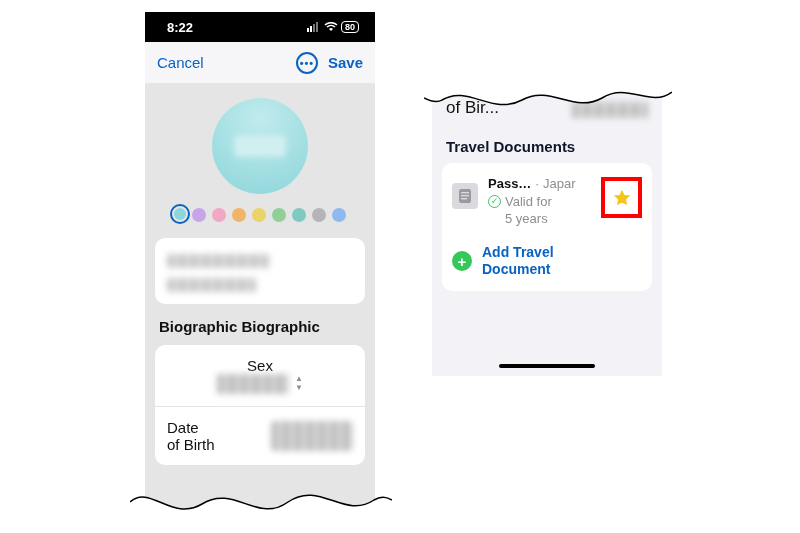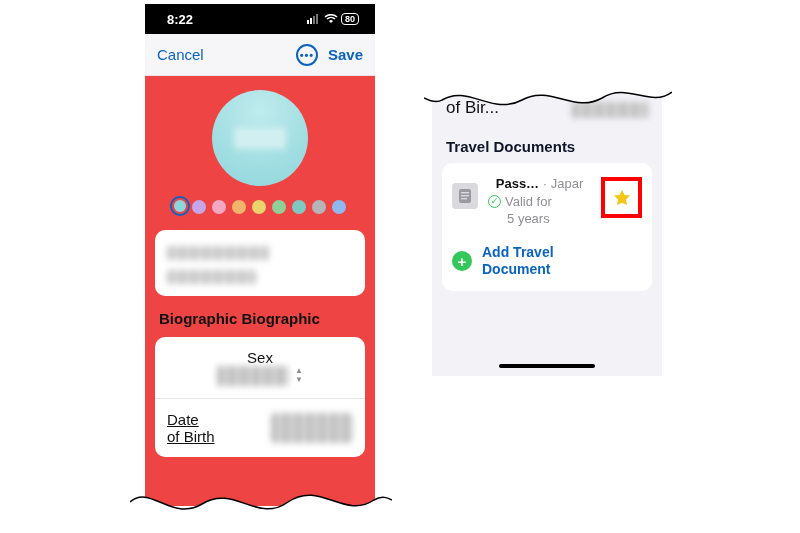--- a/index.html
+++ b/index.html
@@ -10,26 +10,26 @@
     background: #ffffff;
     font-family: -apple-system, "SF Pro Text", "Helvetica Neue", Arial, sans-serif;
     position: relative;
     overflow: hidden;
   }
 
   
   .phone-left {
     position: absolute;
     left: 145px;
-    top: 4px;
+    top: 12px;
     width: 230px;
     height: 502px;
     border-radius: 0;
     overflow: hidden;
-    background: #ef4444;
+    background: #e5e5e5;
   }
 
   .statusbar {
     height: 30px;
     background: #000;
     color: #fff;
     display: flex;
     align-items: center;
     justify-content: space-between;
     padding: 0 16px 0 22px;
@@ -110,21 +110,21 @@
     width:72px; height:20px; filter: blur(3px);
     background: repeating-linear-gradient(90deg,#bdbdbd 0 6px,#d5d5d5 6px 12px);
     border-radius:2px;
   }
   .stepper {
     display:flex; flex-direction:column; gap:1px; margin-left:6px;
     color:#8e8e93; font-size:8px; line-height:8px;
   }
   .row-value-wrap { display:flex; align-items:center; }
 
-  .dob-label { line-height:1.15;text-decoration:underline; }
+  .dob-label { line-height:1.15; }
   .dob-value {
     width:82px; height:30px; filter: blur(3px);
     background: repeating-linear-gradient(90deg,#bdbdbd 0 6px,#d5d5d5 6px 12px);
     border-radius:4px;
   }
 
   
   .torn-left {
     position:absolute; left:130px; top:478px; width:262px; height:60px; pointer-events:none;
   }
@@ -153,21 +153,21 @@
 
   .r-card {
     background:#fff; border-radius:10px; margin:0 10px 12px; padding:8px 8px;
   }
   .doc-row { display:flex; align-items:flex-start; gap:10px; padding:4px 2px 4px; }
   .doc-icon {
     width:26px; height:26px; background:#d9d9de; border-radius:4px;
     display:flex; align-items:center; justify-content:center; flex:0 0 26px;
     margin-top:8px;
   }
-  .doc-text { flex:1 1 auto; font-size:13px; line-height:1.35;text-align:center; }
+  .doc-text { flex:1 1 auto; font-size:13px; line-height:1.35; }
   .doc-title-line { color:#111; }
   .doc-title-line b { font-weight:700; }
   .doc-title-line .sep { color:#8e8e93; }
   .doc-title-line .country { color:#8e8e93; }
   .doc-valid { color:#8e8e93; display:flex; align-items:flex-start; gap:4px; }
   .check {
     width:13px; height:13px; border-radius:50%; border:1.5px solid #34c759;
     display:inline-flex; align-items:center; justify-content:center;
     color:#34c759; font-size:9px; margin-top:2px; flex:0 0 13px;
   }

